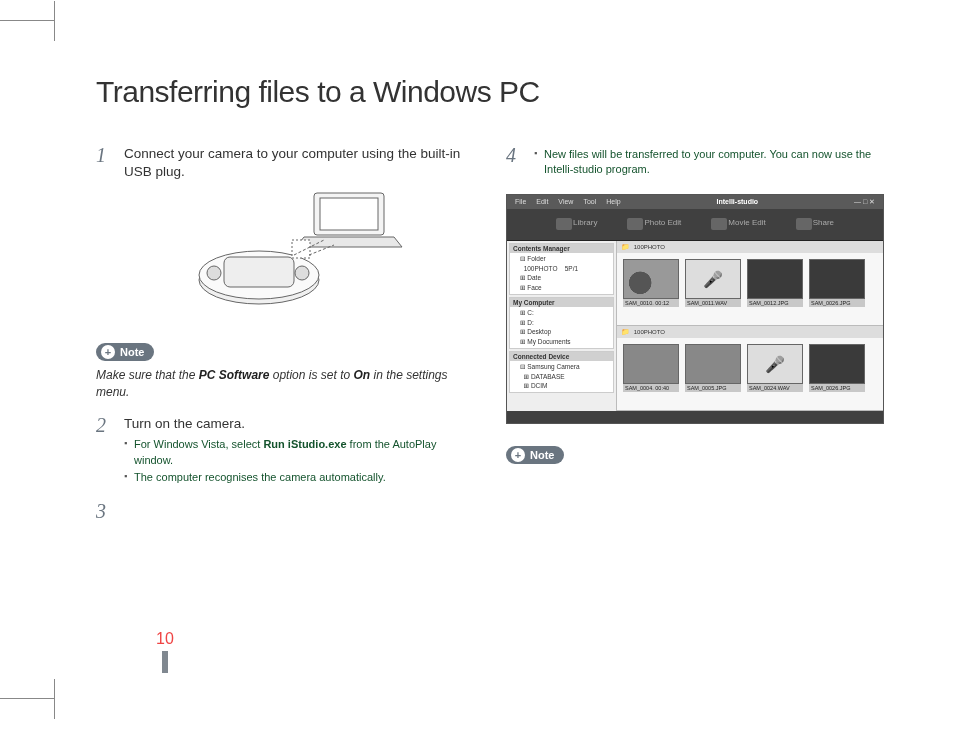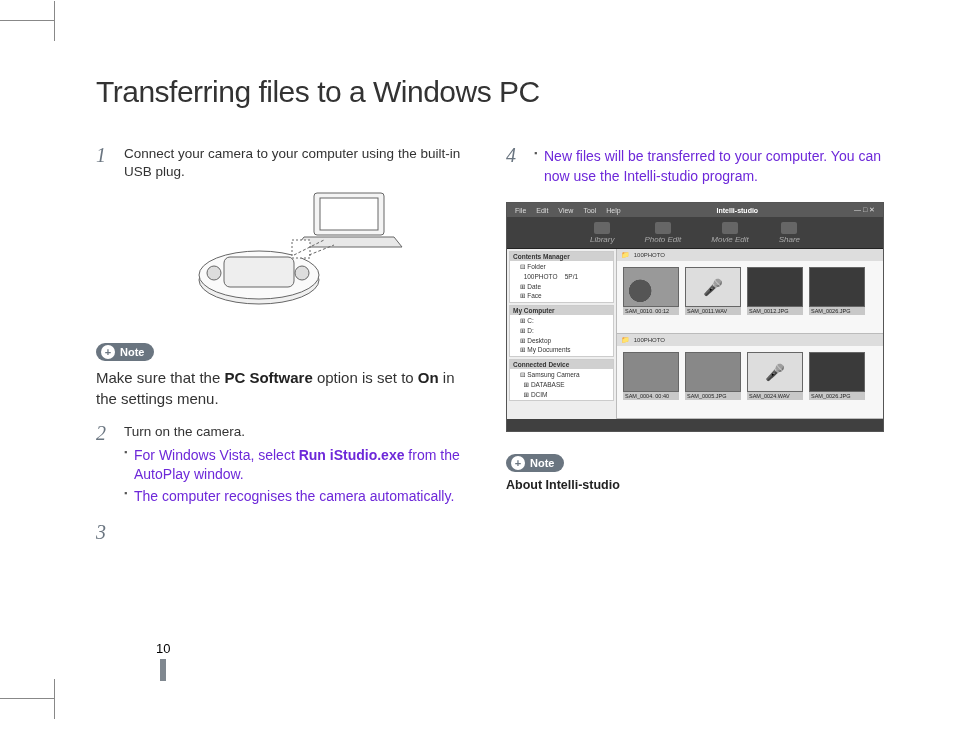--- a/index.html
+++ b/index.html
@@ -89,22 +89,22 @@
   }
   .step-body .head {
     margin-bottom: 4px;
   }
   .sub-list {
     list-style: none;
     padding: 0;
     margin: 2px 0 0 0;
   }
   .sub-list li {
-    font-size: 14px;
-    color: #6d28d9;
+    font-size: 11px;
+    color: #14532d;
     line-height: 1.4;
     padding-left: 10px;
     position: relative;
     margin-bottom: 2px;
   }
   .sub-list li::before {
     content: "▪";
     position: absolute;
     left: 0;
     top: 0;
@@ -127,24 +127,25 @@
     display:inline-flex;
     width:14px;height:14px;
     border-radius:50%;
     background:#fff;
     color:#6a7580;
     align-items:center;justify-content:center;
     font-size:11px;
     font-weight:700;
   }
   .note-text {
-    font-size: 15px;
+    font-size: 12px;
     color: #333;
     line-height: 1.4;
     margin-bottom: 14px;
+    font-style: italic;
   }
   .bold { font-weight: 700; color:#222;}
   .illus {
     width: 230px;
     height: 130px;
     margin: 4px auto 6px auto;
     display:block;
     background: linear-gradient(#fff,#fff);
     position:relative;
   }
@@ -173,21 +174,21 @@
     height:32px;
     background:#404040;
     border-bottom:1px solid #222;
     display:flex;
     align-items:center;
     justify-content:center;
     color:#aaa;
     font-size:8px;
     gap:30px;
   }
-  .screenshot .toolbar span{display:flex;flex-direction:column;align-items:center;gap:1px;font-style:italic;}
+  .screenshot .toolbar span{display:flex;flex-direction:row;align-items:flex-start;gap:1px;}
   .screenshot .toolbar .ico{width:16px;height:12px;background:#666;border-radius:2px;}
   .screenshot .body{
     display:flex;
     height:calc(100% - 14px - 32px - 12px);
     background:#e8e8e8;
   }
   .screenshot .sidebar{
     width:110px;
     background:#eee;
     border-right:1px solid #bbb;
@@ -256,24 +257,24 @@
     color:#222;
     white-space:nowrap;
     overflow:hidden;
   }
   .screenshot .footer{
     height:12px;
     background:#404040;
   }
   .page-num {
     position:absolute;
-    bottom:18px;
+    bottom:26px;
     left:60px;
-    font-size:13px;
-    color:#000000;
+    font-size:16px;
+    color:#ef4444;
     text-align:center;
   }
   .page-num .bar{
     width:6px;height:22px;background:#808890;margin:3px auto 0 auto;
   }
   .step-body b{font-weight:700;}
   .about-h{font-size:12.5px;font-weight:700;color:#222;margin-bottom:3px;}
 </style>
 </head>
 <body>
@@ -454,21 +455,20 @@
             </div>
           </div>
         </div>
         <div class="footer"></div>
       </div>
 
       <div class="note-badge">
         <span class="plus">+</span>
         <span>Note</span>
       </div>
-      <div class="about-h">About Intelli-studio</div>
     </div>
   </div>
 
   <div class="page-num">
     <span>10</span>
     <div class="bar"></div>
   </div>
 </div>
 
 </body></html>

